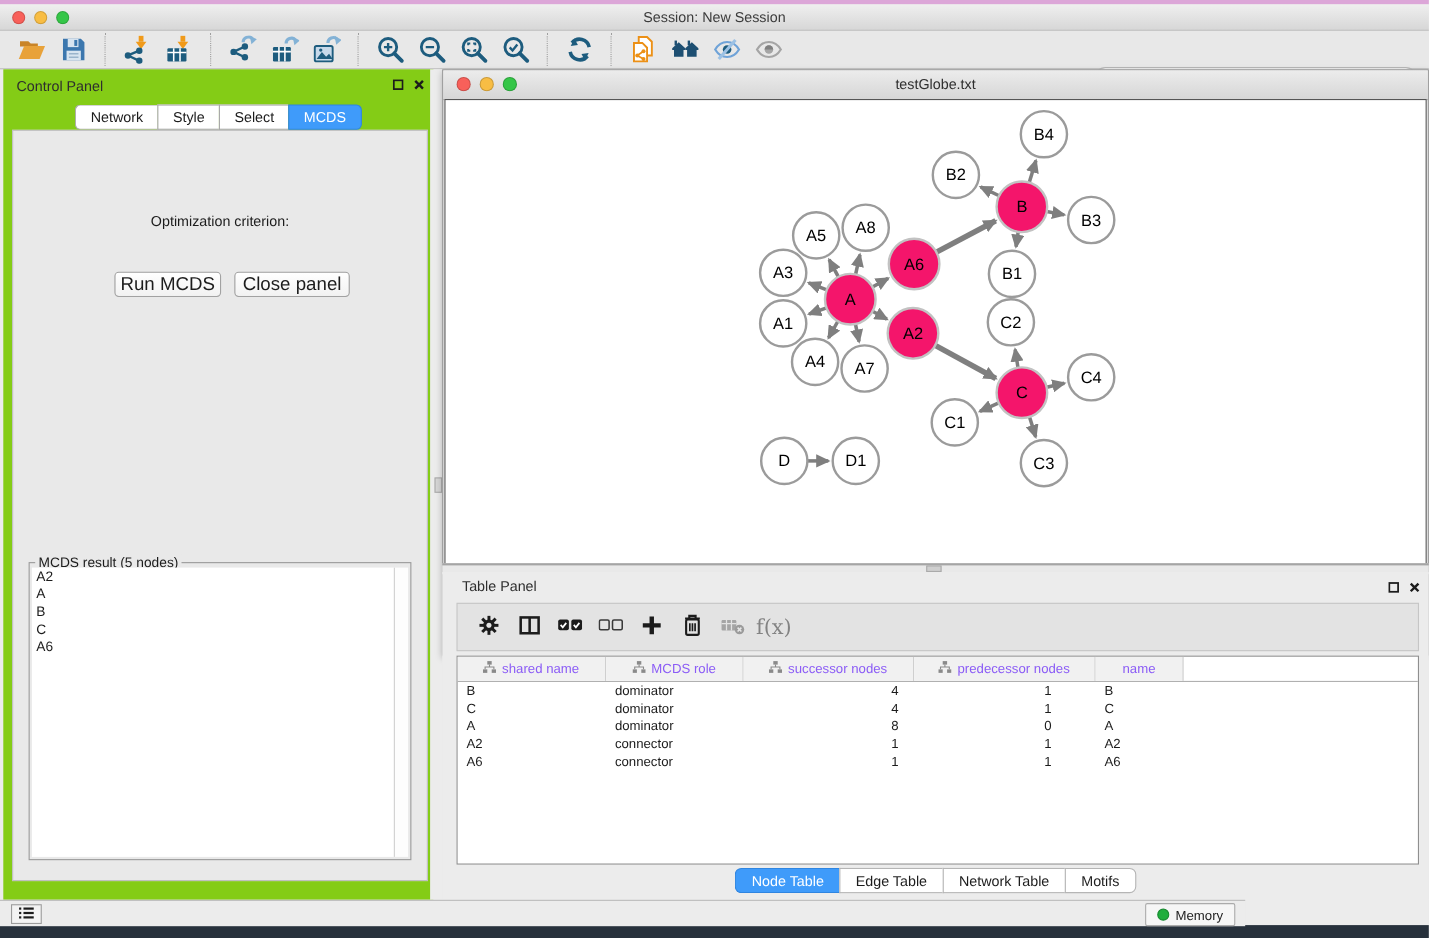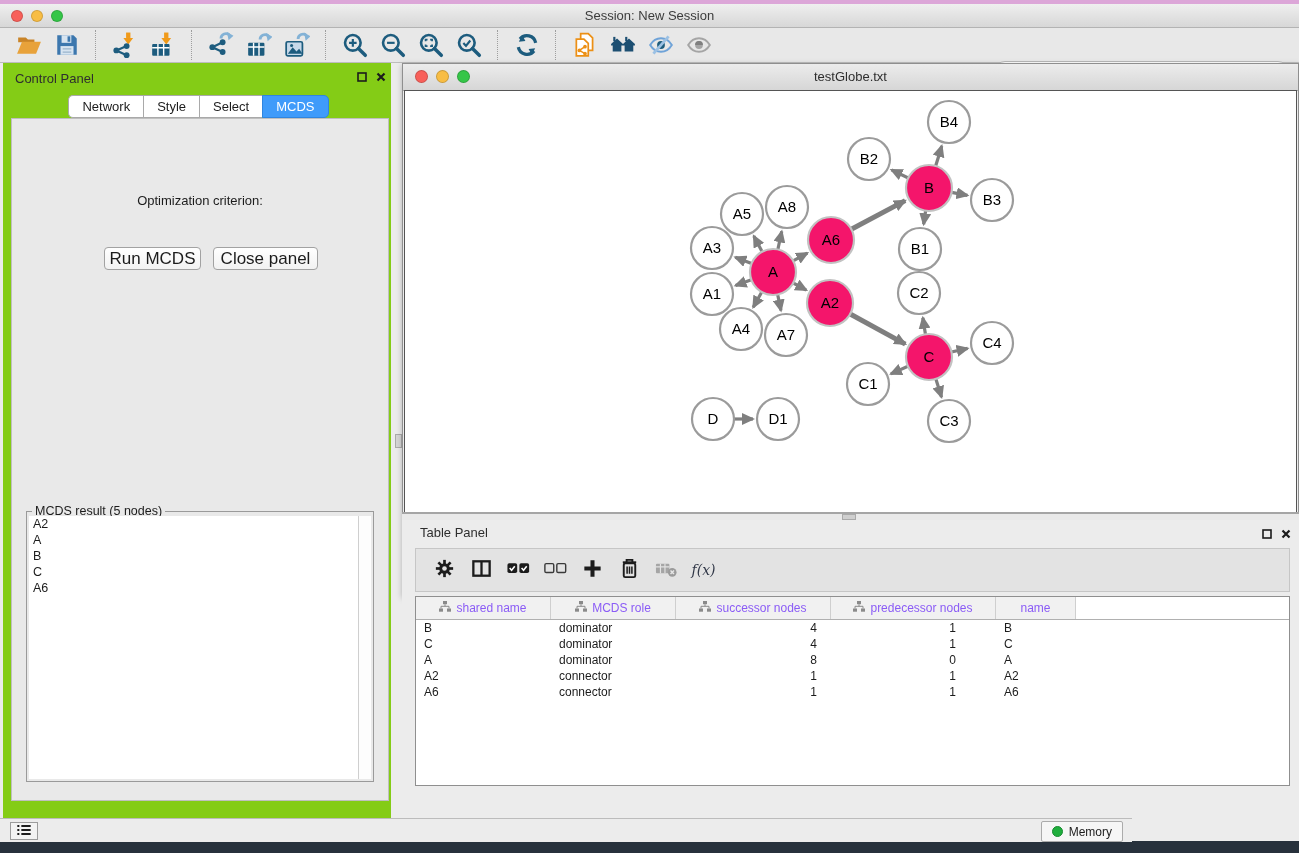--- a/index.html
+++ b/index.html
@@ -67,21 +67,21 @@
   
   .h-divider{left:402px;top:512px;width:897px;height:8px;background:#e9e9e9;border-top:2px solid #a5a5a5}
   .h-handle{position:absolute;left:440px;top:0px;width:14px;height:6px;background:#cfcfcf;border:1px solid #aaa;box-sizing:border-box}
   
   .table-panel{left:402px;top:520px;width:897px;height:298px;background:#ececec}
   .tp-header{position:absolute;left:18px;top:5px;font-size:13px;color:#2e2e2e}
   .tp-toolbar{position:absolute;left:13px;right:9px;top:28px;height:44px;background:#e3e3e3;border:1px solid #c6c6c6;
               display:flex;align-items:center;padding-left:10px;box-sizing:border-box}
   .tt-icon{width:37px;height:32px;display:flex;align-items:center;justify-content:center;cursor:pointer}
   .tt-icon svg{width:23px;height:23px}
-  .fx{font-family:"DejaVu Serif",serif;font-style:italic;font-size:14px;color:#0f172a}
+  .fx{font-family:"DejaVu Serif",serif;font-size:19px;color:#737373}
   .disabled{opacity:.85;cursor:default}
   .ttable{position:absolute;left:13px;right:9px;top:76px;bottom:32px;background:#fff;border:1px solid #8f8f8f;overflow:hidden}
   .thead{display:flex;height:22px;border-bottom:1px solid #b0b0b0}
   .th{background:#f1f1f1;border-right:1px solid #cfcfcf;display:flex;align-items:center;justify-content:center;
       gap:5px;font-size:12px;color:#8b5cf6;box-sizing:border-box}
   .trow{display:flex;height:16px;align-items:center}
   .td{font-size:12px;box-sizing:border-box;white-space:nowrap;overflow:hidden}
   .td.left{text-align:left;padding-left:8px}
   .td.right{text-align:right}
   .tp-tabs{position:absolute;left:0;right:0;bottom:6px;display:flex;justify-content:center}
@@ -575,20 +575,26 @@
         </div>
         <div class="trow">
           <div class="td left" style="width:135px;">A6</div>
           <div class="td left" style="width:125px;">connector</div>
           <div class="td right" style="width:155px;padding-right:14px;">1</div>
           <div class="td right" style="width:165px;padding-right:40px;">1</div>
           <div class="td left" style="width:80px;">A6</div>
         </div>
       </div>
   </div>
+  <div class="tp-tabs">
+      <div class="ttab active">Node Table</div>
+      <div class="ttab">Edge Table</div>
+      <div class="ttab">Network Table</div>
+      <div class="ttab">Motifs</div>
+    </div>
 </div>
 
 <div class="abs statusbar">
   <div class="list-btn">
     <span>
       <svg viewBox="0 0 24 24" width="18" height="16">
           <g fill="#1c1c1c">
             <rect x="2" y="4.5" width="3" height="3"></rect>
             <rect x="2" y="10.5" width="3" height="3"></rect>
             <rect x="2" y="16.5" width="3" height="3"></rect>

